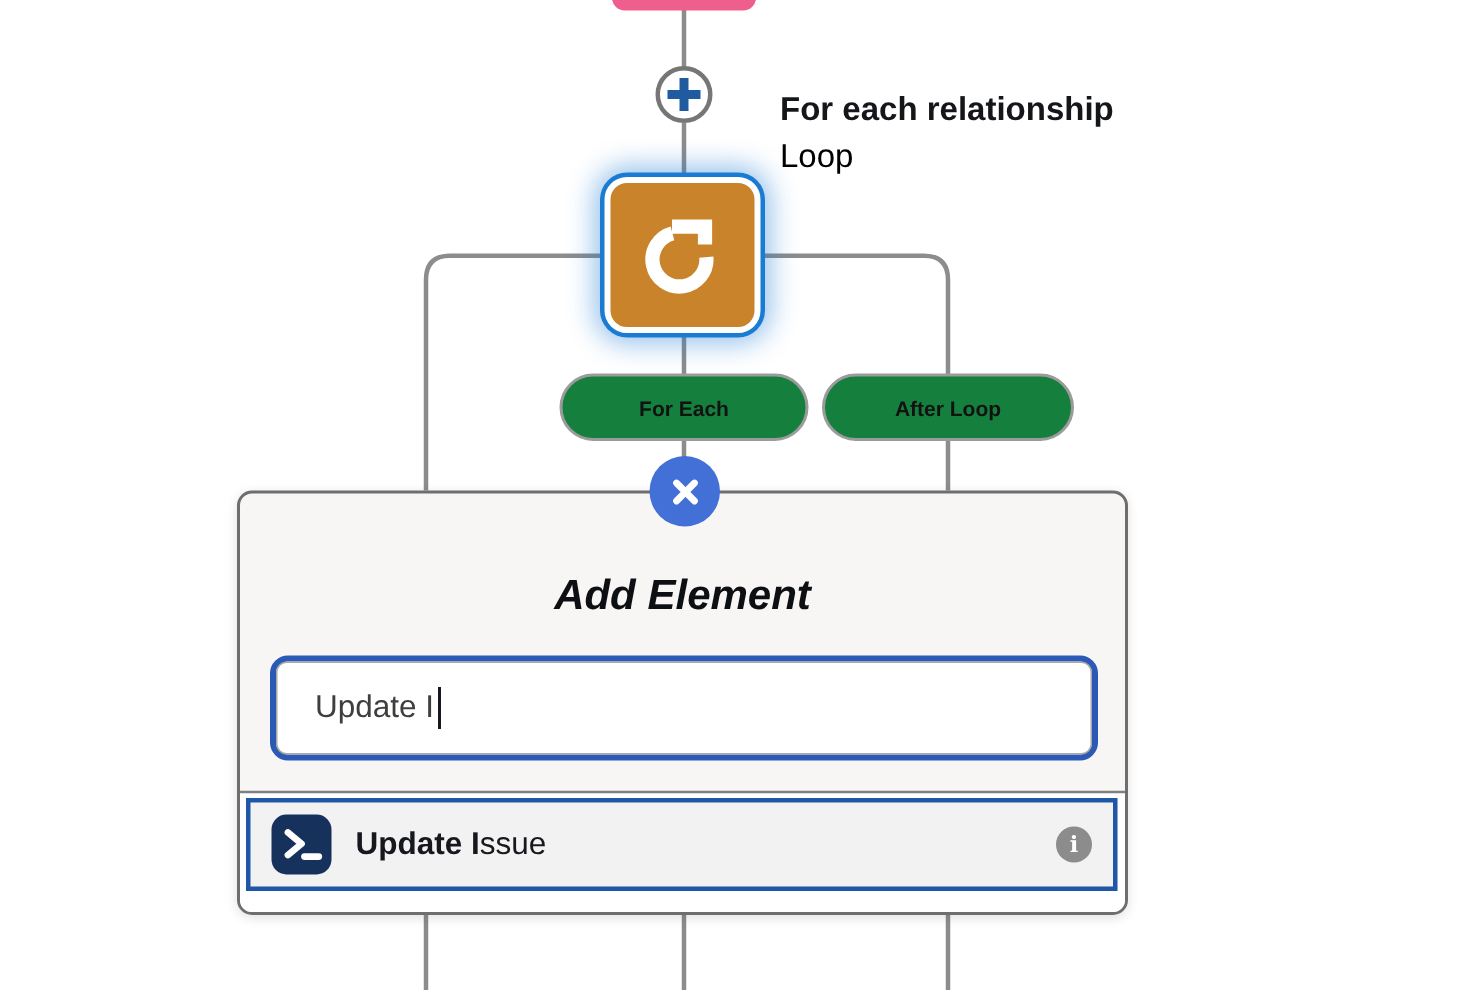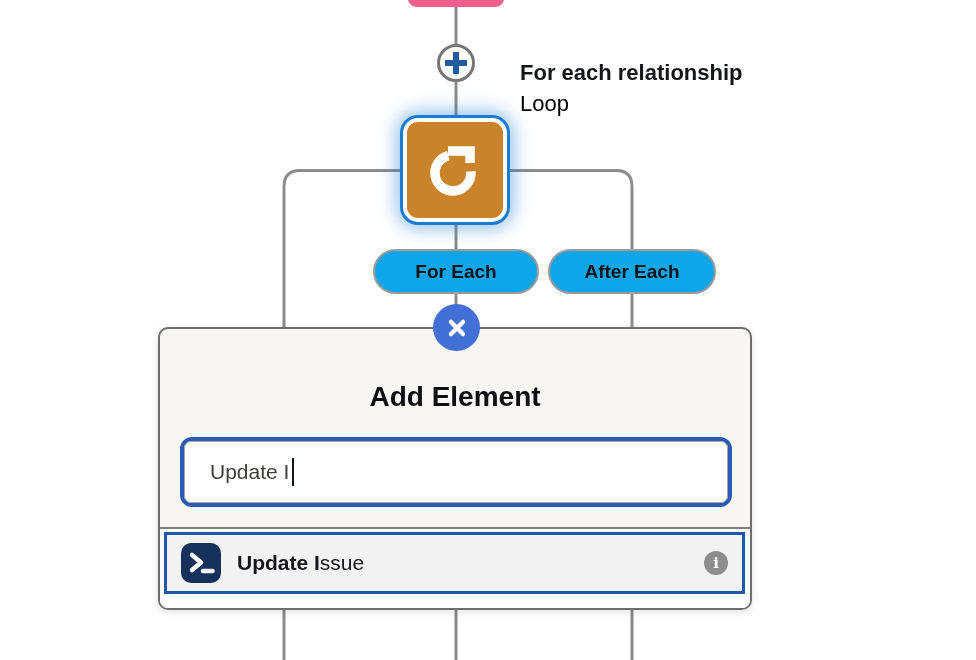--- a/index.html
+++ b/index.html
@@ -23,36 +23,36 @@
   .node-label .type{font-size:22px;font-weight:400;color:#000000;}
 
   
   .loop-node{position:absolute;left:403px;top:118px;width:96px;height:96px;
              background:var(--loop-orange,#c8832b);border:4px solid #ffffff;border-radius:15px;
              box-sizing:content-box;z-index:2;display:flex;align-items:center;justify-content:center;
              box-shadow:0 0 0 3px var(--selection-blue,#1a7bd3), 0 0 18px 7px rgba(27,123,212,.45);
              cursor:pointer;}
 
   
-  .pill{position:absolute;z-index:2;background:#0ea5e9;border:2px solid #9b9b9b;border-radius:23px;
+  .pill{position:absolute;z-index:2;background:#15803d;border:2px solid #9b9b9b;border-radius:23px;
         display:flex;align-items:center;justify-content:center;box-sizing:border-box;
-        font-size:19px;font-weight:700;color:#121212;text-align:center;}
+        font-size:14px;font-weight:700;color:#121212;text-align:center;}
   .pill.for-each{left:373px;top:249px;width:166px;height:45px;}
   .pill.after-last{left:548px;top:249px;width:168px;height:45px;}
 
   
   .close-btn{position:absolute;left:433px;top:304px;width:47px;height:47px;border-radius:50%;
              background:var(--close-blue,#4270d6);z-index:4;display:flex;align-items:center;
              justify-content:center;cursor:pointer;}
 
   
   .dialog{position:absolute;left:158px;top:327px;width:594px;height:283px;z-index:3;
           background:#f7f6f5;border:2px solid #6f6e6c;border-radius:10px;box-sizing:border-box;
           box-shadow:0 2px 8px rgba(0,0,0,.12);}
-  .dialog-title{margin-top:52px;text-align:center;font-size:28px;font-weight:700;color:#0d0f12;}
+  .dialog-title{margin-top:52px;text-align:center;font-size:28px;font-weight:700;color:#0d0f12;font-style:italic;}
 
   .search-box{position:absolute;left:20px;top:108px;width:552px;height:70px;box-sizing:border-box;
               border:4px solid var(--focus-ring-blue,#2a5ab5);border-radius:12px;background:#fff;}
   .search-field{width:100%;height:100%;box-sizing:border-box;border:1px solid #a9a6a3;border-radius:7px;
                 background:#fff;display:flex;align-items:center;padding-left:25px;
                 font-size:21px;color:#3f3e3c;cursor:text;}
   .caret{display:inline-block;width:2px;height:28px;background:#15181c;margin-left:3px;
          animation:blink 1.1s steps(2,start) infinite;}
   @keyframes blink{to{visibility:hidden;}}
 
@@ -112,21 +112,21 @@
           <path d="M22 10 L44 10 L44 22" stroke-linejoin="miter"></path>
         </g>
       </svg>
     </span>
   </div>
 
   <div class="pill for-each">
     <span>For Each</span>
   </div>
   <div class="pill after-last">
-    <span>After Each</span>
+    <span>After Loop</span>
   </div>
 
   <div class="close-btn">
     <span style="display:flex;">
       <svg width="22" height="22" viewBox="0 0 22 22">
         <path d="M5 5 L17 17 M17 5 L5 17" stroke="#ffffff" stroke-width="4.5" stroke-linecap="round" fill="none"></path>
       </svg>
     </span>
   </div>
 

